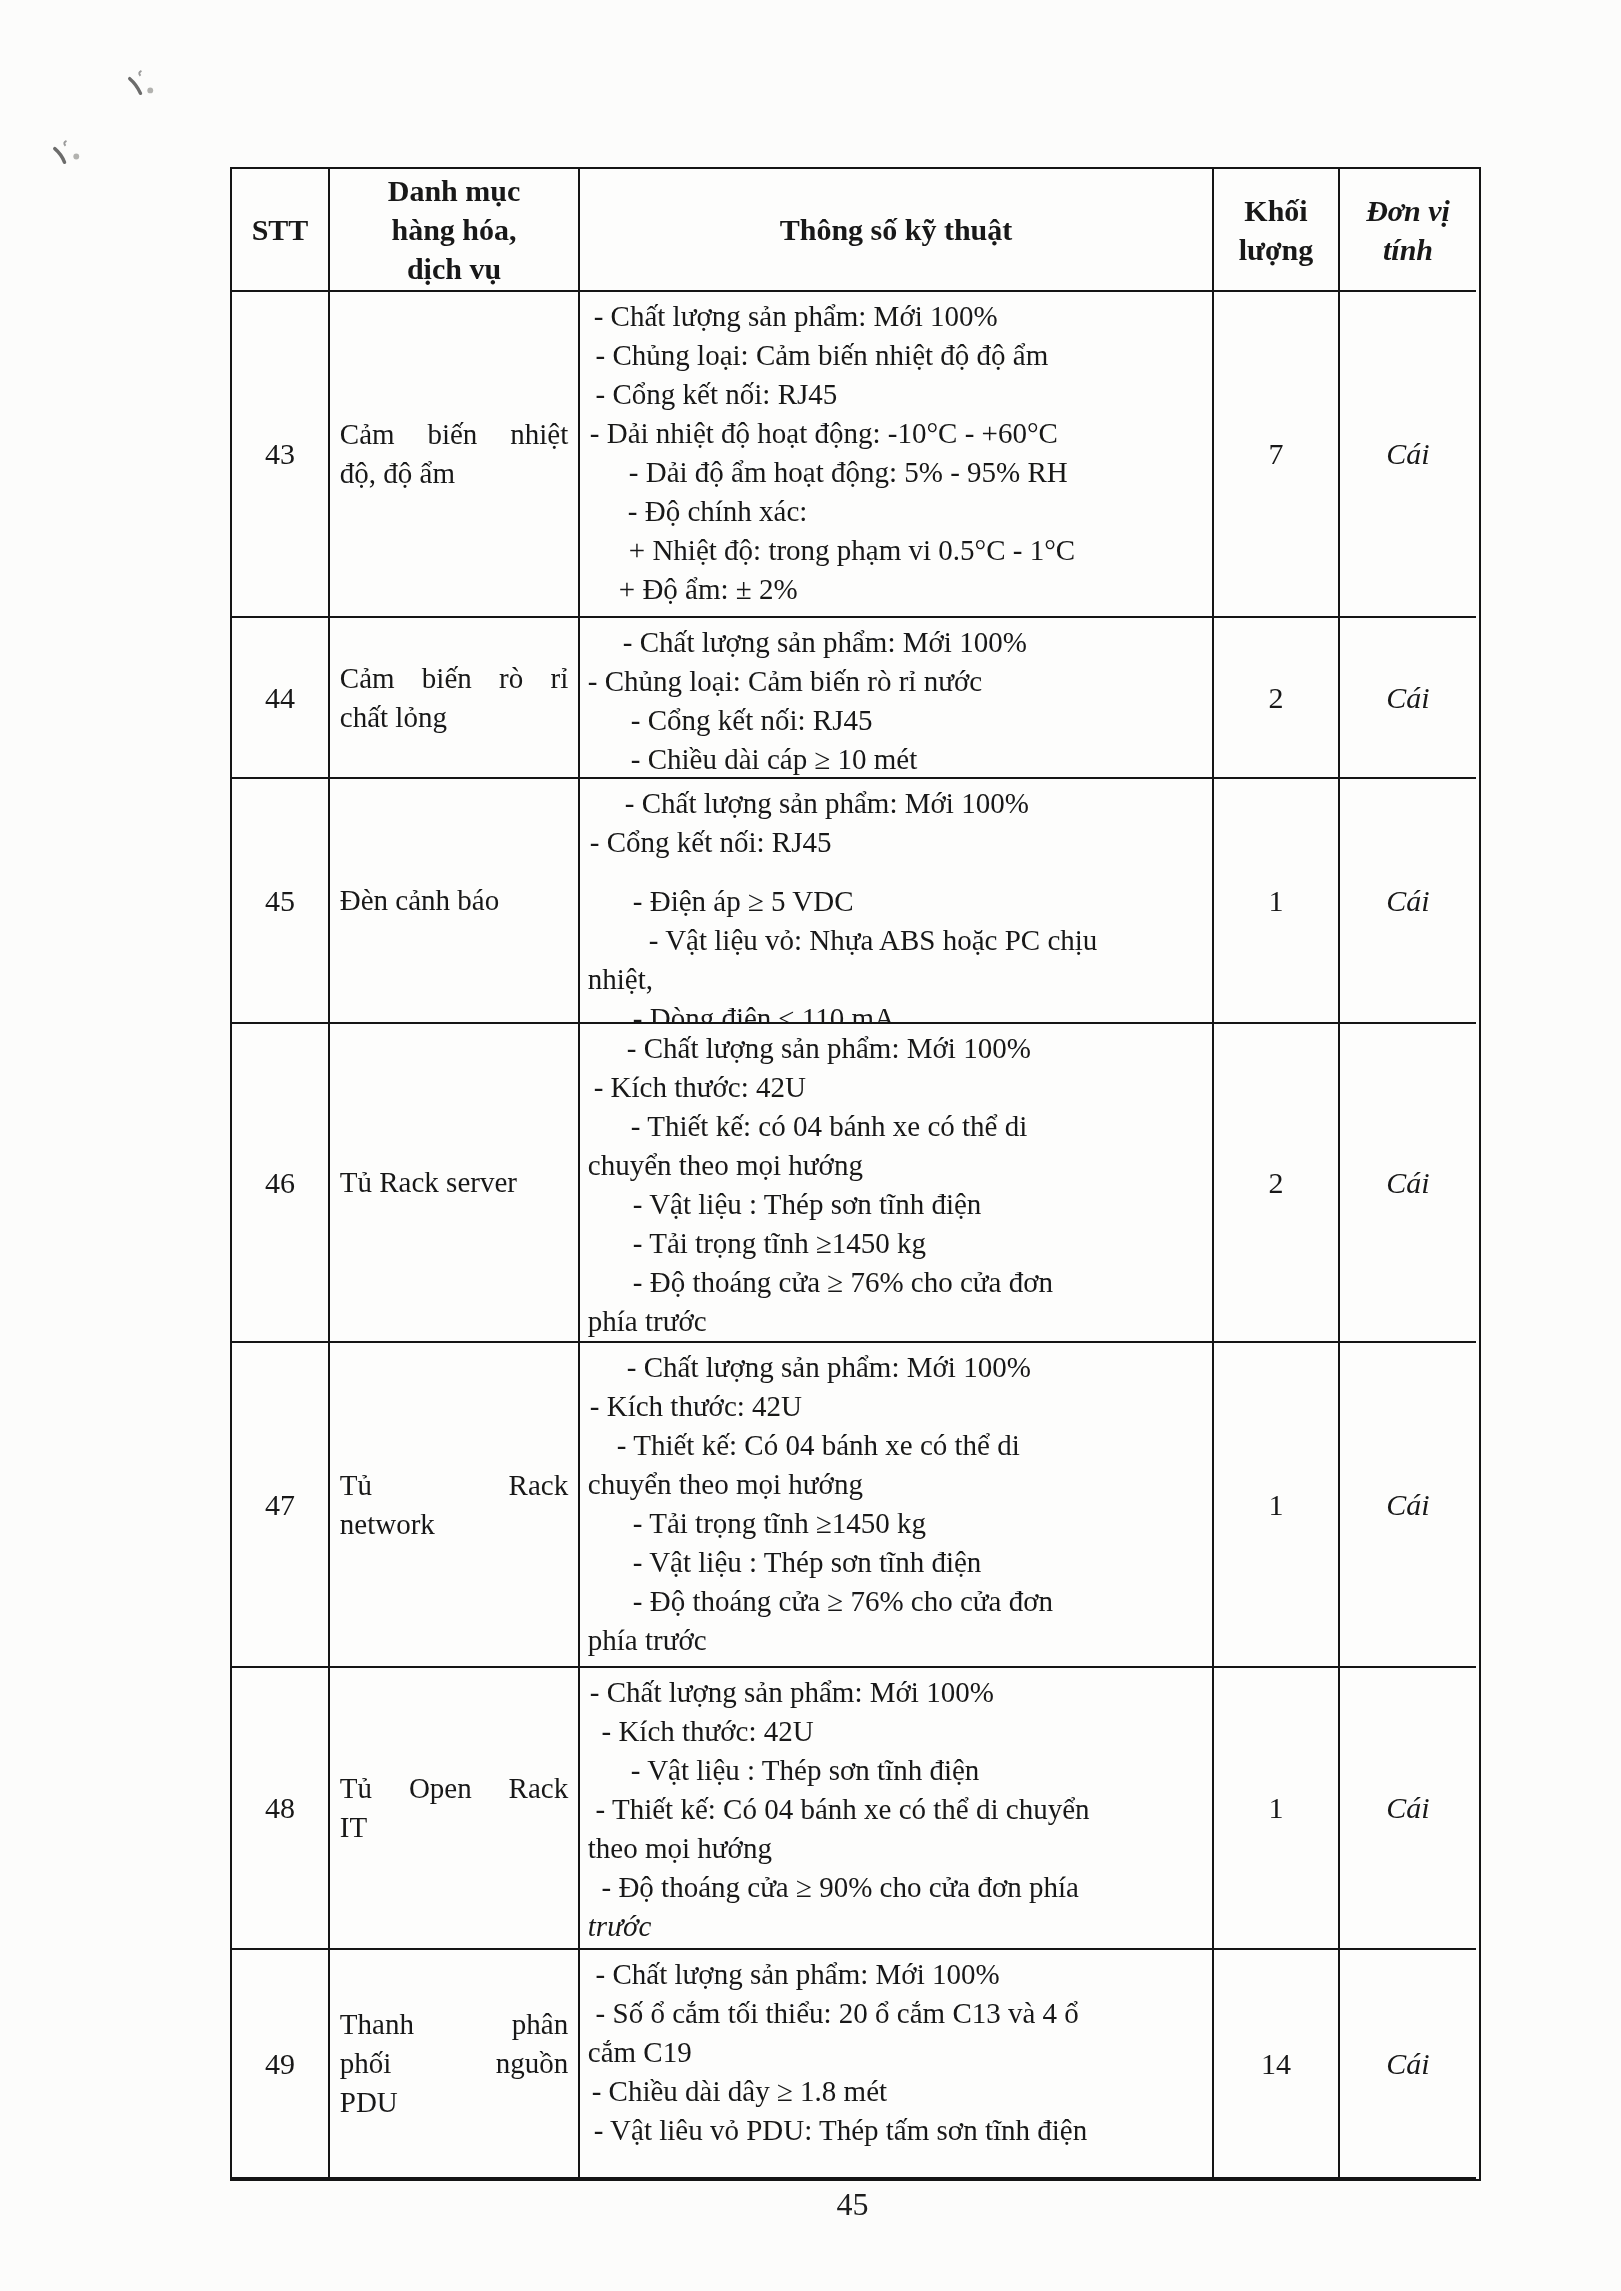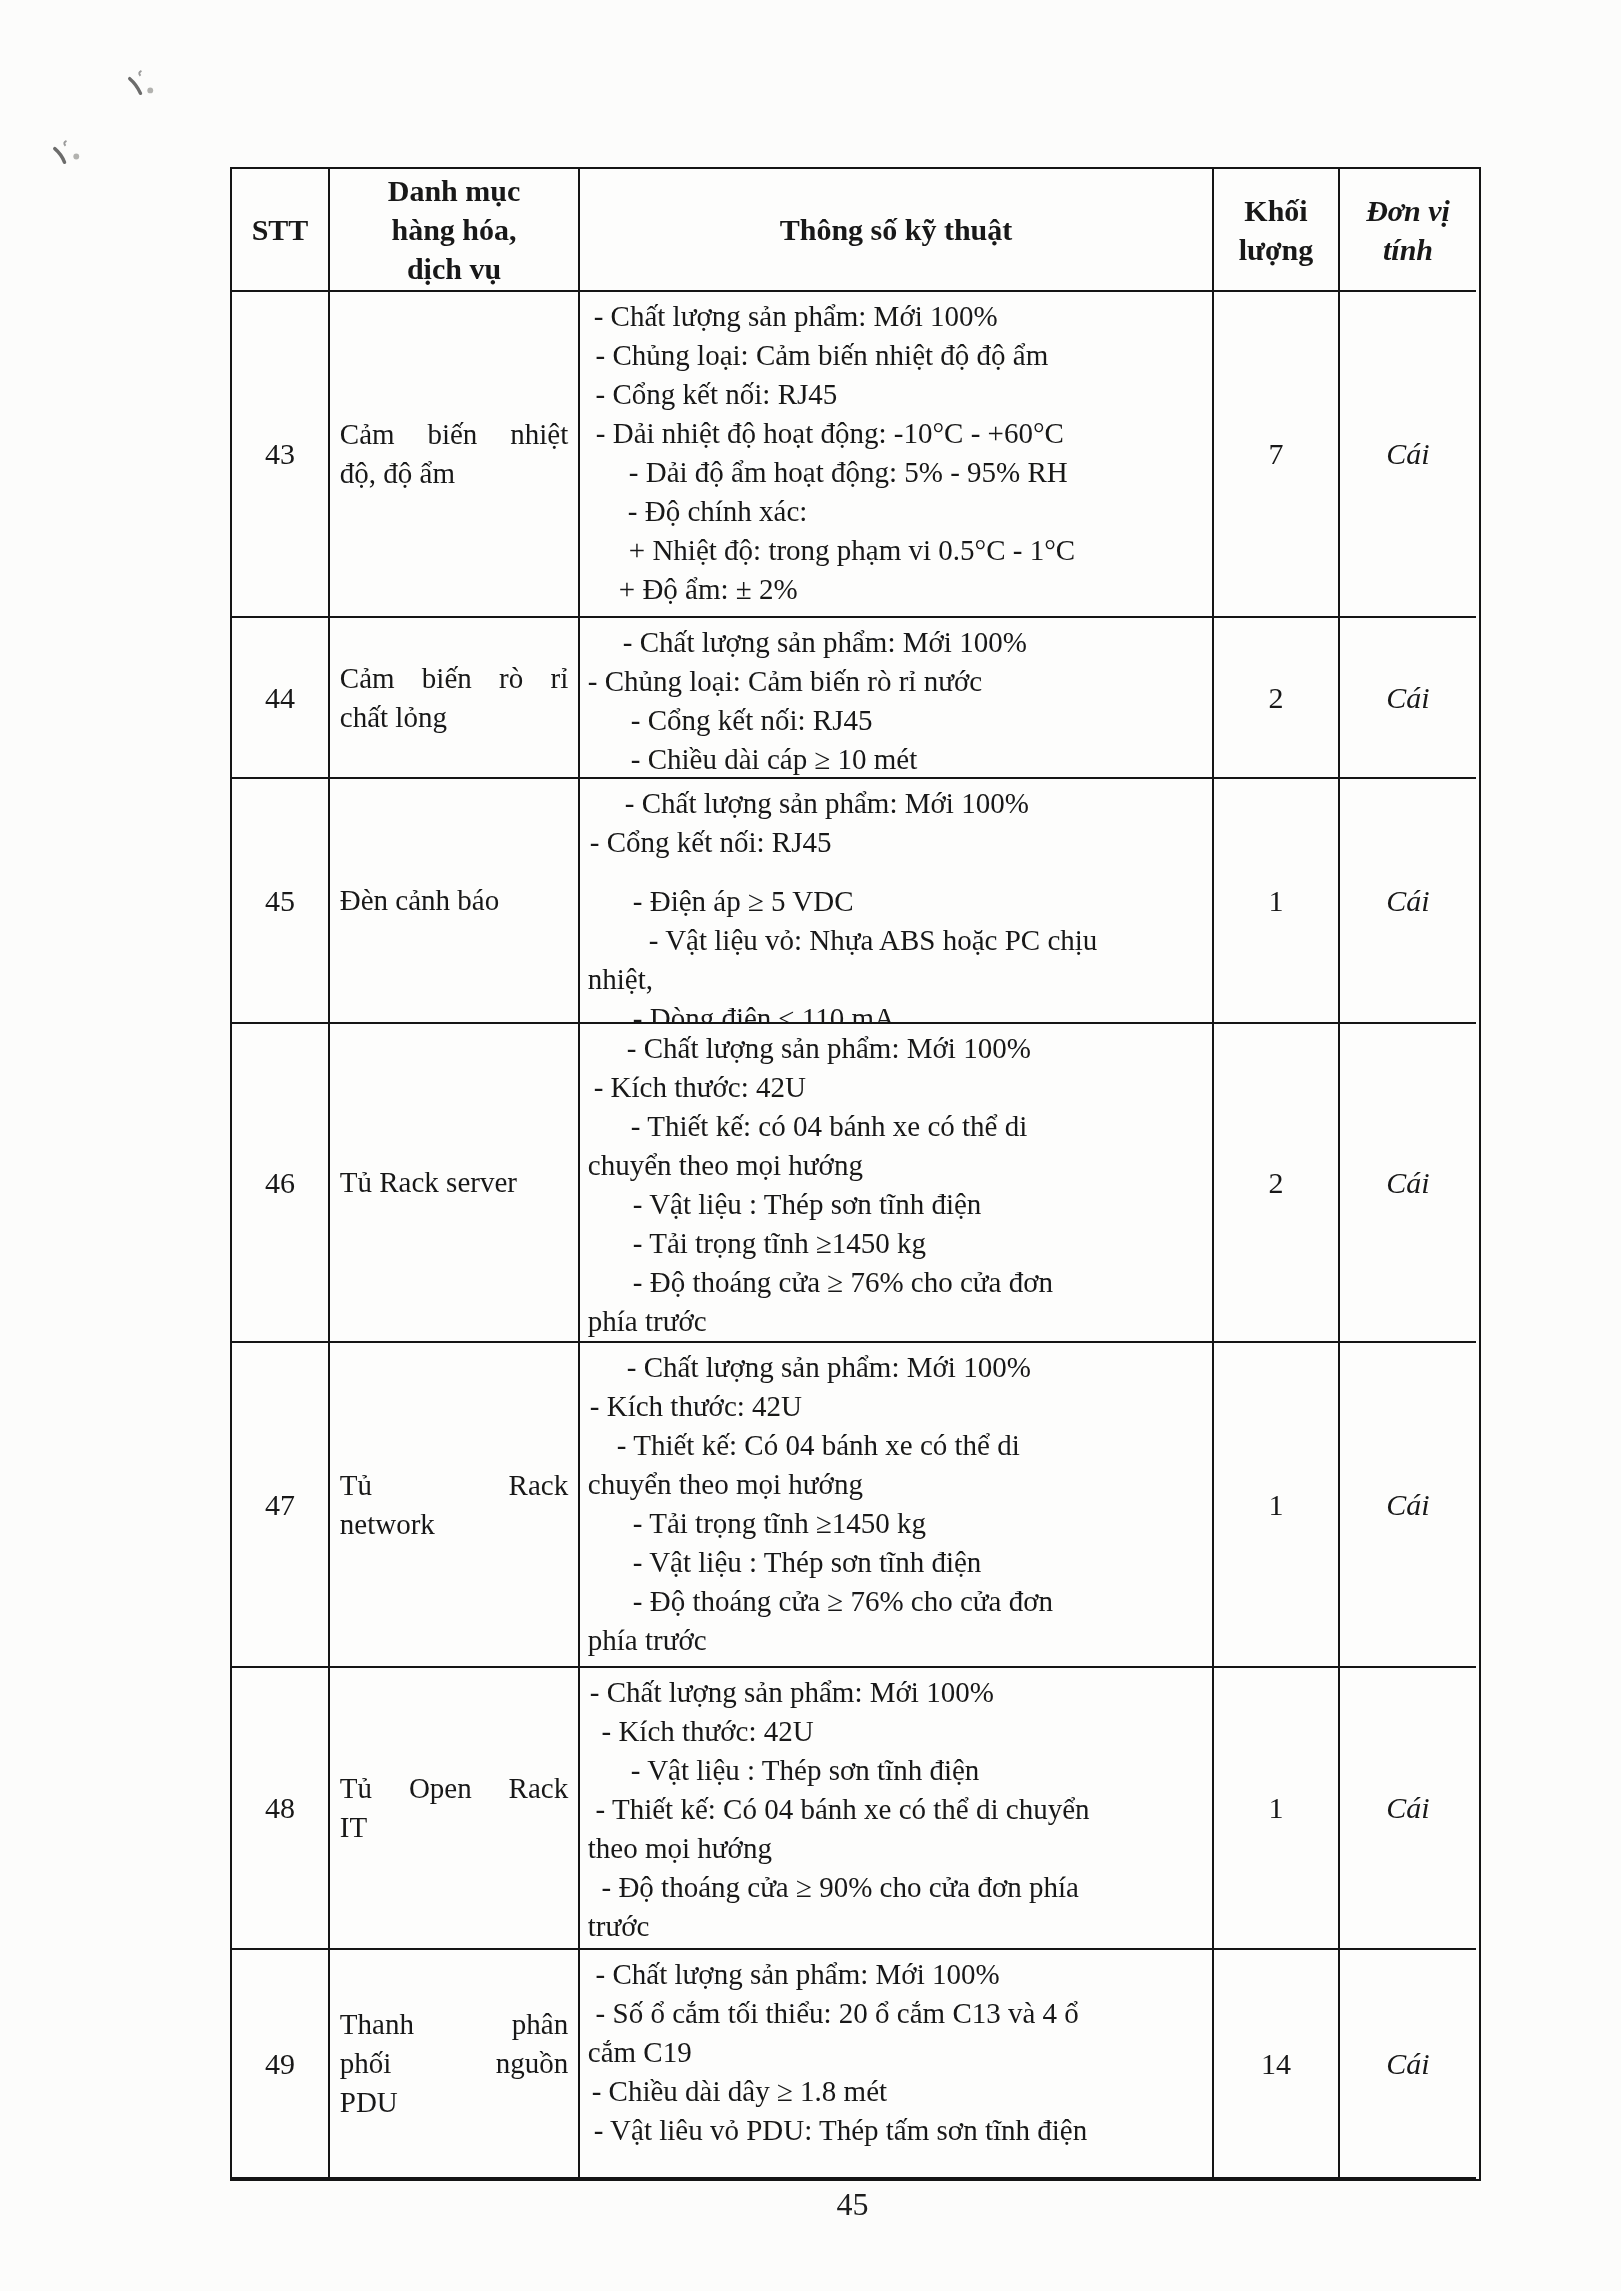--- a/index.html
+++ b/index.html
@@ -114,21 +114,21 @@
           <span>Cảm</span>
           <span>biến</span>
           <span>nhiệt</span>
         </div>
         <div>độ, độ ẩm</div>
       </div>
       <div class="spec-cell">
         <div class="spec-line" style="margin-left: 5.9px;">- Chất lượng sản phẩm: Mới 100%</div>
         <div class="spec-line" style="margin-left: 7.8px;">- Chủng loại: Cảm biến nhiệt độ độ ẩm</div>
         <div class="spec-line" style="margin-left: 7.8px;">- Cổng kết nối: RJ45</div>
-        <div class="spec-line" style="margin-left: 8px;">- Dải nhiệt độ hoạt động: -10°C - +60°C</div>
+        <div class="spec-line" style="margin-left: 2px;">- Dải nhiệt độ hoạt động: -10°C - +60°C</div>
         <div class="spec-line" style="margin-left: 41px;">- Dải độ ẩm hoạt động: 5% - 95% RH</div>
         <div class="spec-line" style="margin-left: 40px;">- Độ chính xác:</div>
         <div class="spec-line" style="margin-left: 41px;">+ Nhiệt độ: trong phạm vi 0.5°C - 1°C</div>
         <div class="spec-line" style="margin-left: 31px;">+ Độ ẩm: ± 2%</div>
       </div>
       <div class="qty-cell">7</div>
       <div class="unit-cell">Cái</div>
       <div class="stt-cell">44</div>
       <div class="name-cell">
         <div class="jl">
@@ -206,21 +206,21 @@
         </div>
         <div>IT</div>
       </div>
       <div class="spec-cell">
         <div class="spec-line" style="margin-left: 2px;">- Chất lượng sản phẩm: Mới 100%</div>
         <div class="spec-line" style="margin-left: 13.7px;">- Kích thước: 42U</div>
         <div class="spec-line" style="margin-left: 43px;">- Vật liệu : Thép sơn tĩnh điện</div>
         <div class="spec-line" style="margin-left: 7.8px;">- Thiết kế: Có 04 bánh xe có thể di chuyển</div>
         <div class="spec-line" style="margin-left: 0px;">theo mọi hướng</div>
         <div class="spec-line" style="margin-left: 13.7px;">- Độ thoáng cửa ≥ 90% cho cửa đơn phía</div>
-        <div class="spec-line" style="margin-left: 0px;">trước</div>
+        <div class="spec-line" style="margin-left: 0px; font-style: italic;">trước</div>
       </div>
       <div class="qty-cell">1</div>
       <div class="unit-cell">Cái</div>
       <div class="stt-cell">49</div>
       <div class="name-cell">
         <div class="jl">
           <span>Thanh</span>
           <span>phân</span>
         </div>
         <div class="jl">

